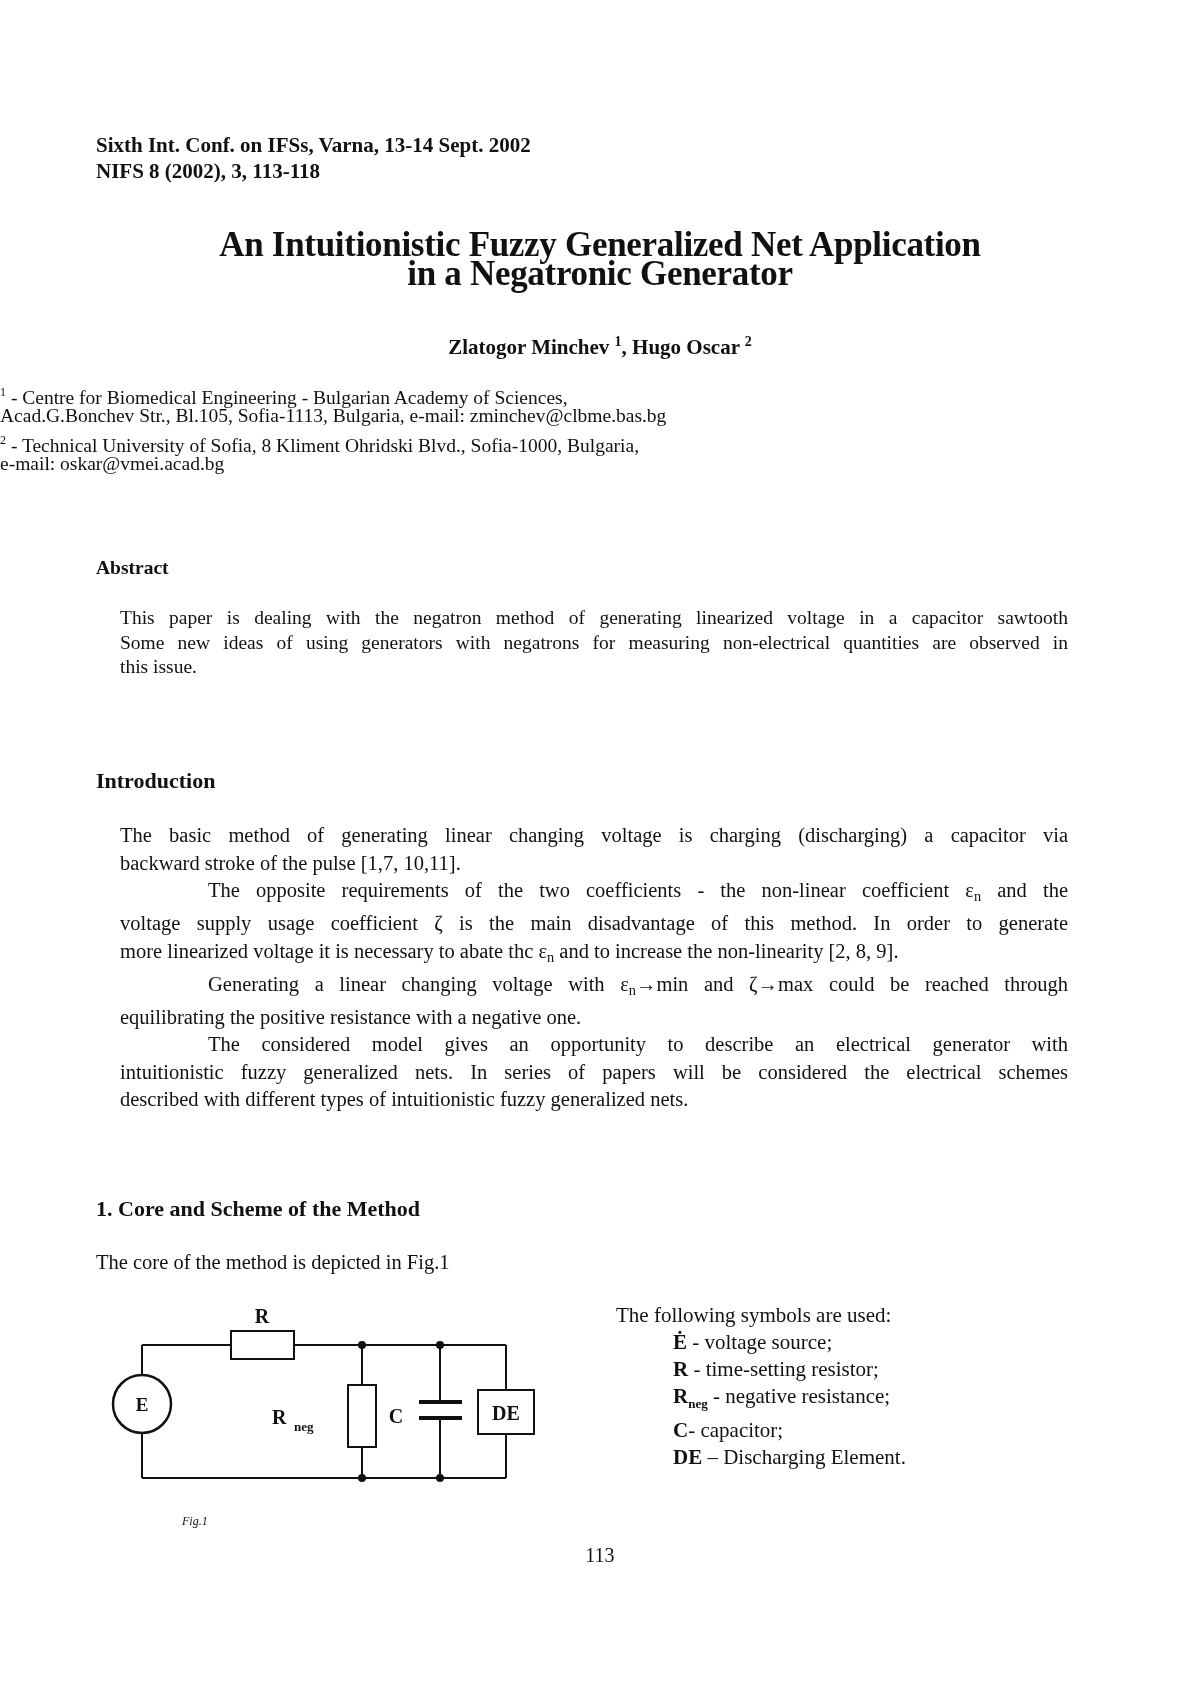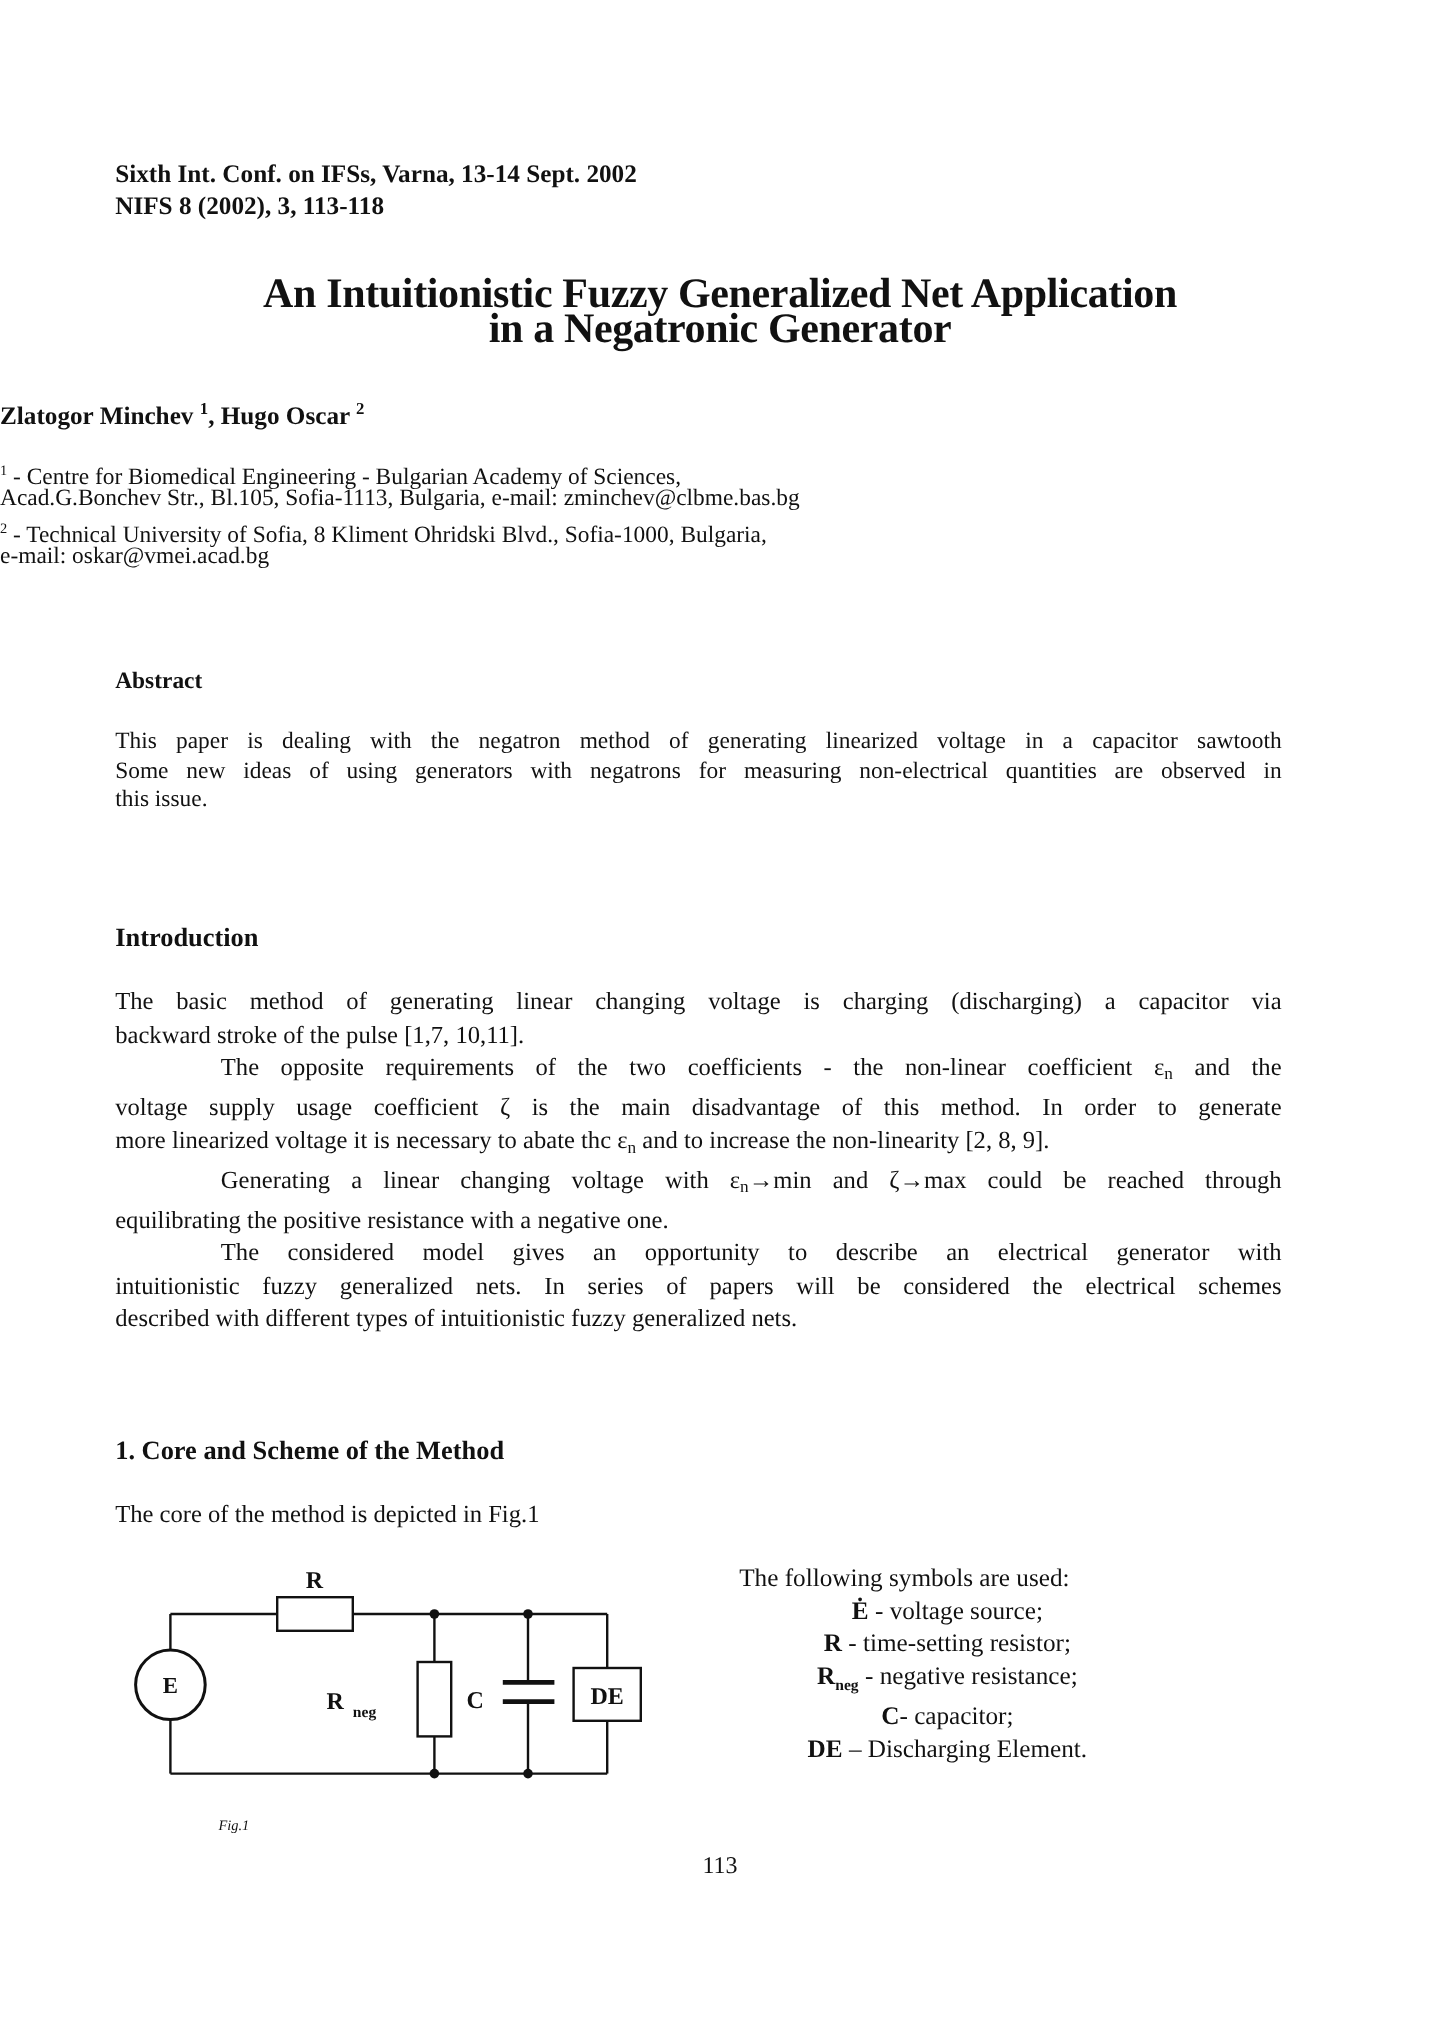--- a/index.html
+++ b/index.html
@@ -3,33 +3,33 @@
 <meta charset="utf-8">
 <style>
   html, body { margin: 0; padding: 0; background: #ffffff; }
   body {
     width: 1200px; height: 1697px; position: relative; overflow: hidden;
     font-family: "Liberation Serif", "DejaVu Serif", serif; color: #111;
   }
   .abs { position: absolute; }
   .header-line { left: 96px; font-weight: bold; font-size: 21px; line-height: 26px; }
   .title { left: 0; width: 1200px; text-align: center; font-weight: bold; font-size: 35px; line-height: 41px; letter-spacing: -0.3px; }
-  .authors { left: 0; width: 1200px; font-weight: bold; font-size: 21px; }
+  .authors { left: 0; width: 1200px; text-align: center; font-weight: bold; font-size: 21px; }
   .authors sup { font-size: 14px; }
   .affil { left: 0; width: 1058px; text-align: left; font-size: 19.5px; line-height: 24px; }
   .affil sup { font-size: 12px; }
   .h-abstract { left: 96px; font-weight: bold; font-size: 19.5px; }
   .para { left: 96px; width: 972px; font-size: 19.5px; line-height: 24.5px; text-align: justify; }
-  .para .line { display: block; text-align: justify; text-align-last: justify; }
+  .para .line { display: block; text-align: justify; text-align-last: justify; margin-left: 24px; }
   .para .line.last { text-align-last: left; }
   .indent { text-indent: 88px; }
   .h-sec { left: 96px; font-weight: bold; font-size: 22px; }
   .body-text { font-size: 20.5px; }
   .legend { left: 616px; font-size: 21px; line-height: 27px; }
-  .legend .item { padding-left: 57px; display: block; text-align: center; }
+  .legend .item { padding-left: 57px; display: block; }
   .legend b { font-weight: bold; }
   .legend sub { font-size: 13px; font-weight: bold; }
   .fig-caption { left: 182px; font-style: italic; font-size: 12px; }
   .page-num { left: 0; width: 1200px; text-align: center; font-size: 20px; }
   .sub { font-size: 0.7em; vertical-align: -0.25em; }
   svg text { font-family: "Liberation Serif", "DejaVu Serif", serif; font-weight: bold; }
 </style>
 </head>
 <body>
 

